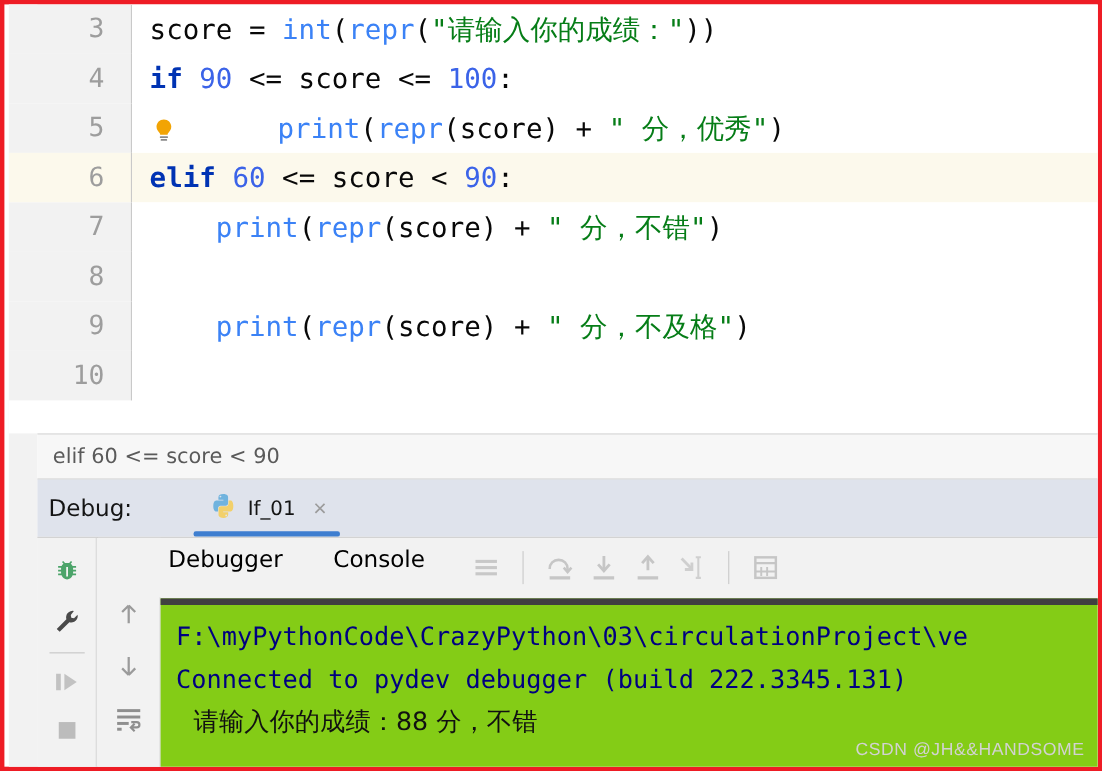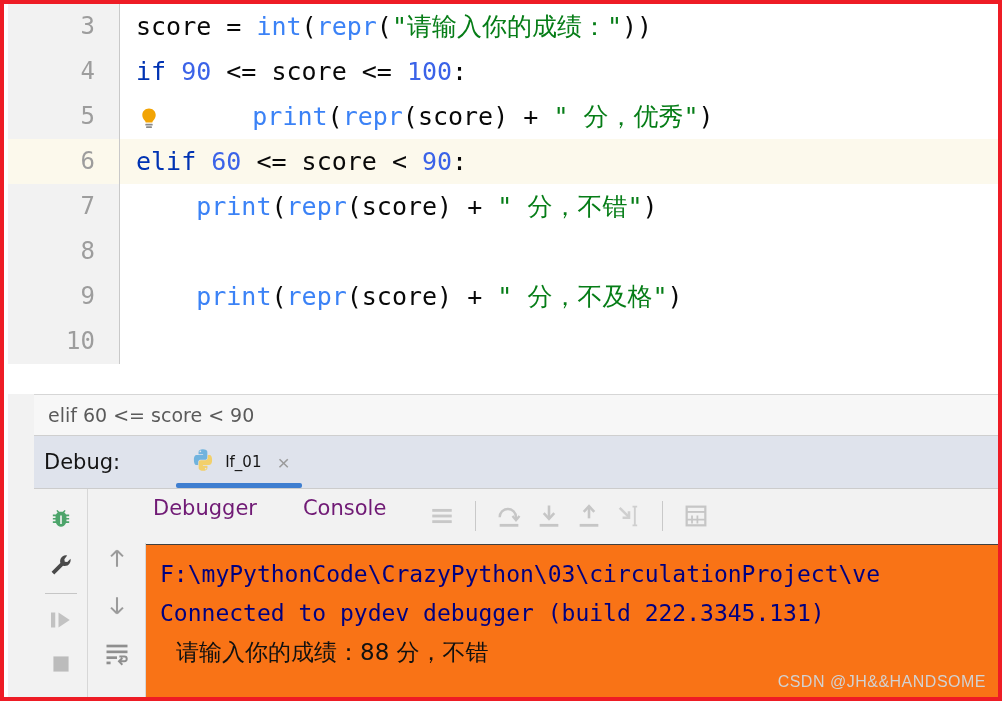--- a/index.html
+++ b/index.html
@@ -60,21 +60,21 @@
     line-height: 45px;
     background: #ffffff;
     font-family: "DejaVu Sans Mono", monospace;
     font-size: 25px;
     white-space: pre;
     color: #0b0b0b;
     padding-left: 16px;
     position: relative;
     overflow: hidden;
   }
-  .tok-kw { color: #0033b3; font-weight: normal; text-align: right; }
+  .tok-kw { color: #0033b3; font-weight: bold; text-align: right; }
   .tok-num { color: #3b63e8; }
   .tok-str { color: #067d17; }
   .tok-fn { color: #3b82f6; }
   .tok-plain { color: #080808; }
   .bulb {
     display: inline-block;
     vertical-align: middle;
     width: 26px;
     height: 28px;
     position: relative;
@@ -128,21 +128,21 @@
     margin-left: 42px;
   }
   .debug-tab .tab-underline {
     position: absolute;
     left: 2px; right: 2px; bottom: 0;
     height: 5px;
     background: #3e7ed0;
     border-radius: 2px;
   }
   .debug-tab-name {
-    font-size: 15px;
+    font-size: 18px;
     color: #141414;
     font-family: "DejaVu Sans", sans-serif;
   }
   .tab-close {
     color: #9b9b9b;
     font-size: 21px;
     line-height: 1;
     margin-left: 7px;
   }
 
@@ -207,21 +207,21 @@
     display: flex;
     align-items: center;
     padding-left: 48px;
     box-sizing: border-box;
   }
   .pane-tab {
     position: relative;
     height: 70px;
     line-height: 54px;
     font-size: 21px;
-    color: #701a75;
+    color: #000000;
     padding: 0 16px;
     margin-right: 14px;
     font-family: "DejaVu Sans", sans-serif;
   }
   .pane-tab .tab-underline {
     position: absolute;
     left: 0; right: 0; bottom: 0;
     height: 5px;
     background: #3e7ed0;
   }
@@ -239,22 +239,22 @@
     justify-content: center;
   }
 
   
   .console {
     position: absolute;
     left: 112px;
     top: 55px;
     right: 0;
     bottom: 0;
-    background: #f97316;
-    border-top: 1px solid #404040;
+    background: #84cc16;
+    border-top: 6px solid #404040;
     overflow: hidden;
     padding: 10px 0 0 14px;
     box-sizing: border-box;
   }
   .console-line {
     font-family: "DejaVu Sans Mono", monospace;
     font-size: 23px;
     line-height: 39px;
     color: #000080;
     white-space: pre;

